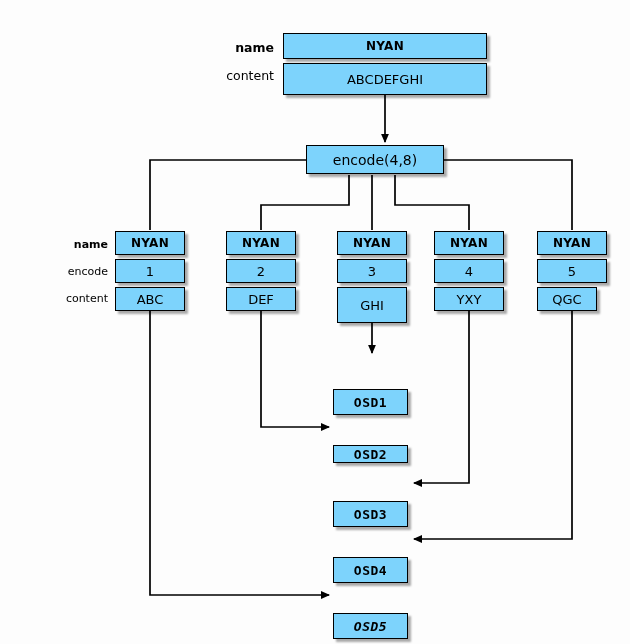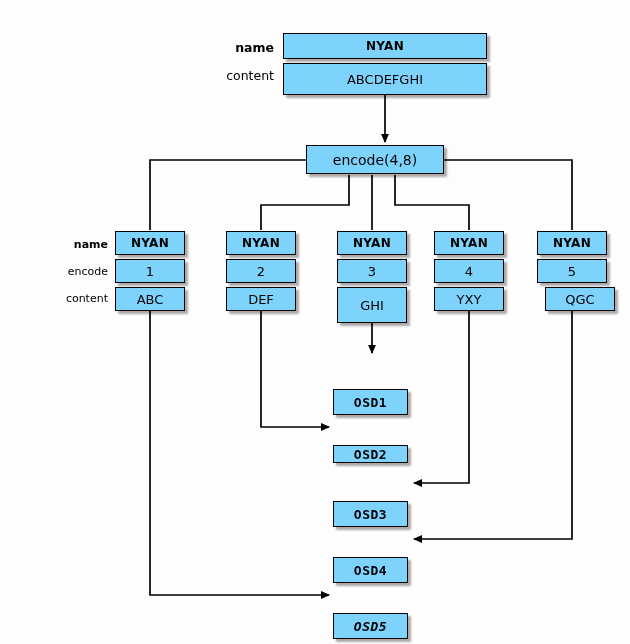--- a/index.html
+++ b/index.html
@@ -116,21 +116,21 @@
   <div class="node bold" style="left:337px; top:231px; width:70px; height:24px;">NYAN</div>
   <div class="node plain" style="left:337px; top:259px; width:70px; height:24px;">3</div>
   <div class="node plain" style="left:337px; top:287px; width:70px; height:36px;">GHI</div>
 
   <div class="node bold" style="left:434px; top:231px; width:70px; height:24px;">NYAN</div>
   <div class="node plain" style="left:434px; top:259px; width:70px; height:24px;">4</div>
   <div class="node plain" style="left:434px; top:287px; width:70px; height:24px;">YXY</div>
 
   <div class="node bold" style="left:537px; top:231px; width:70px; height:24px;">NYAN</div>
   <div class="node plain" style="left:537px; top:259px; width:70px; height:24px;">5</div>
-  <div class="node plain" style="left:537px; top:287px; width:70px; height:24px;margin-left:8px;">QGC</div>
+  <div class="node plain" style="left:537px; top:287px; width:60px; height:24px;">QGC</div>
 
   <div class="node mono" style="left:333px; top:357px; width:75px; height:26px;">OSD1</div>
   <div class="node mono" style="left:333px; top:413px; width:75px; height:18px;">OSD2</div>
   <div class="node mono" style="left:333px; top:469px; width:75px; height:26px;">OSD3</div>
   <div class="node mono" style="left:333px; top:525px; width:75px; height:26px;">OSD4</div>
   <div class="node mono" style="left:333px; top:581px; width:75px; height:26px;font-style:italic;">OSD5</div>
 
 </div>
 
 </body></html>

